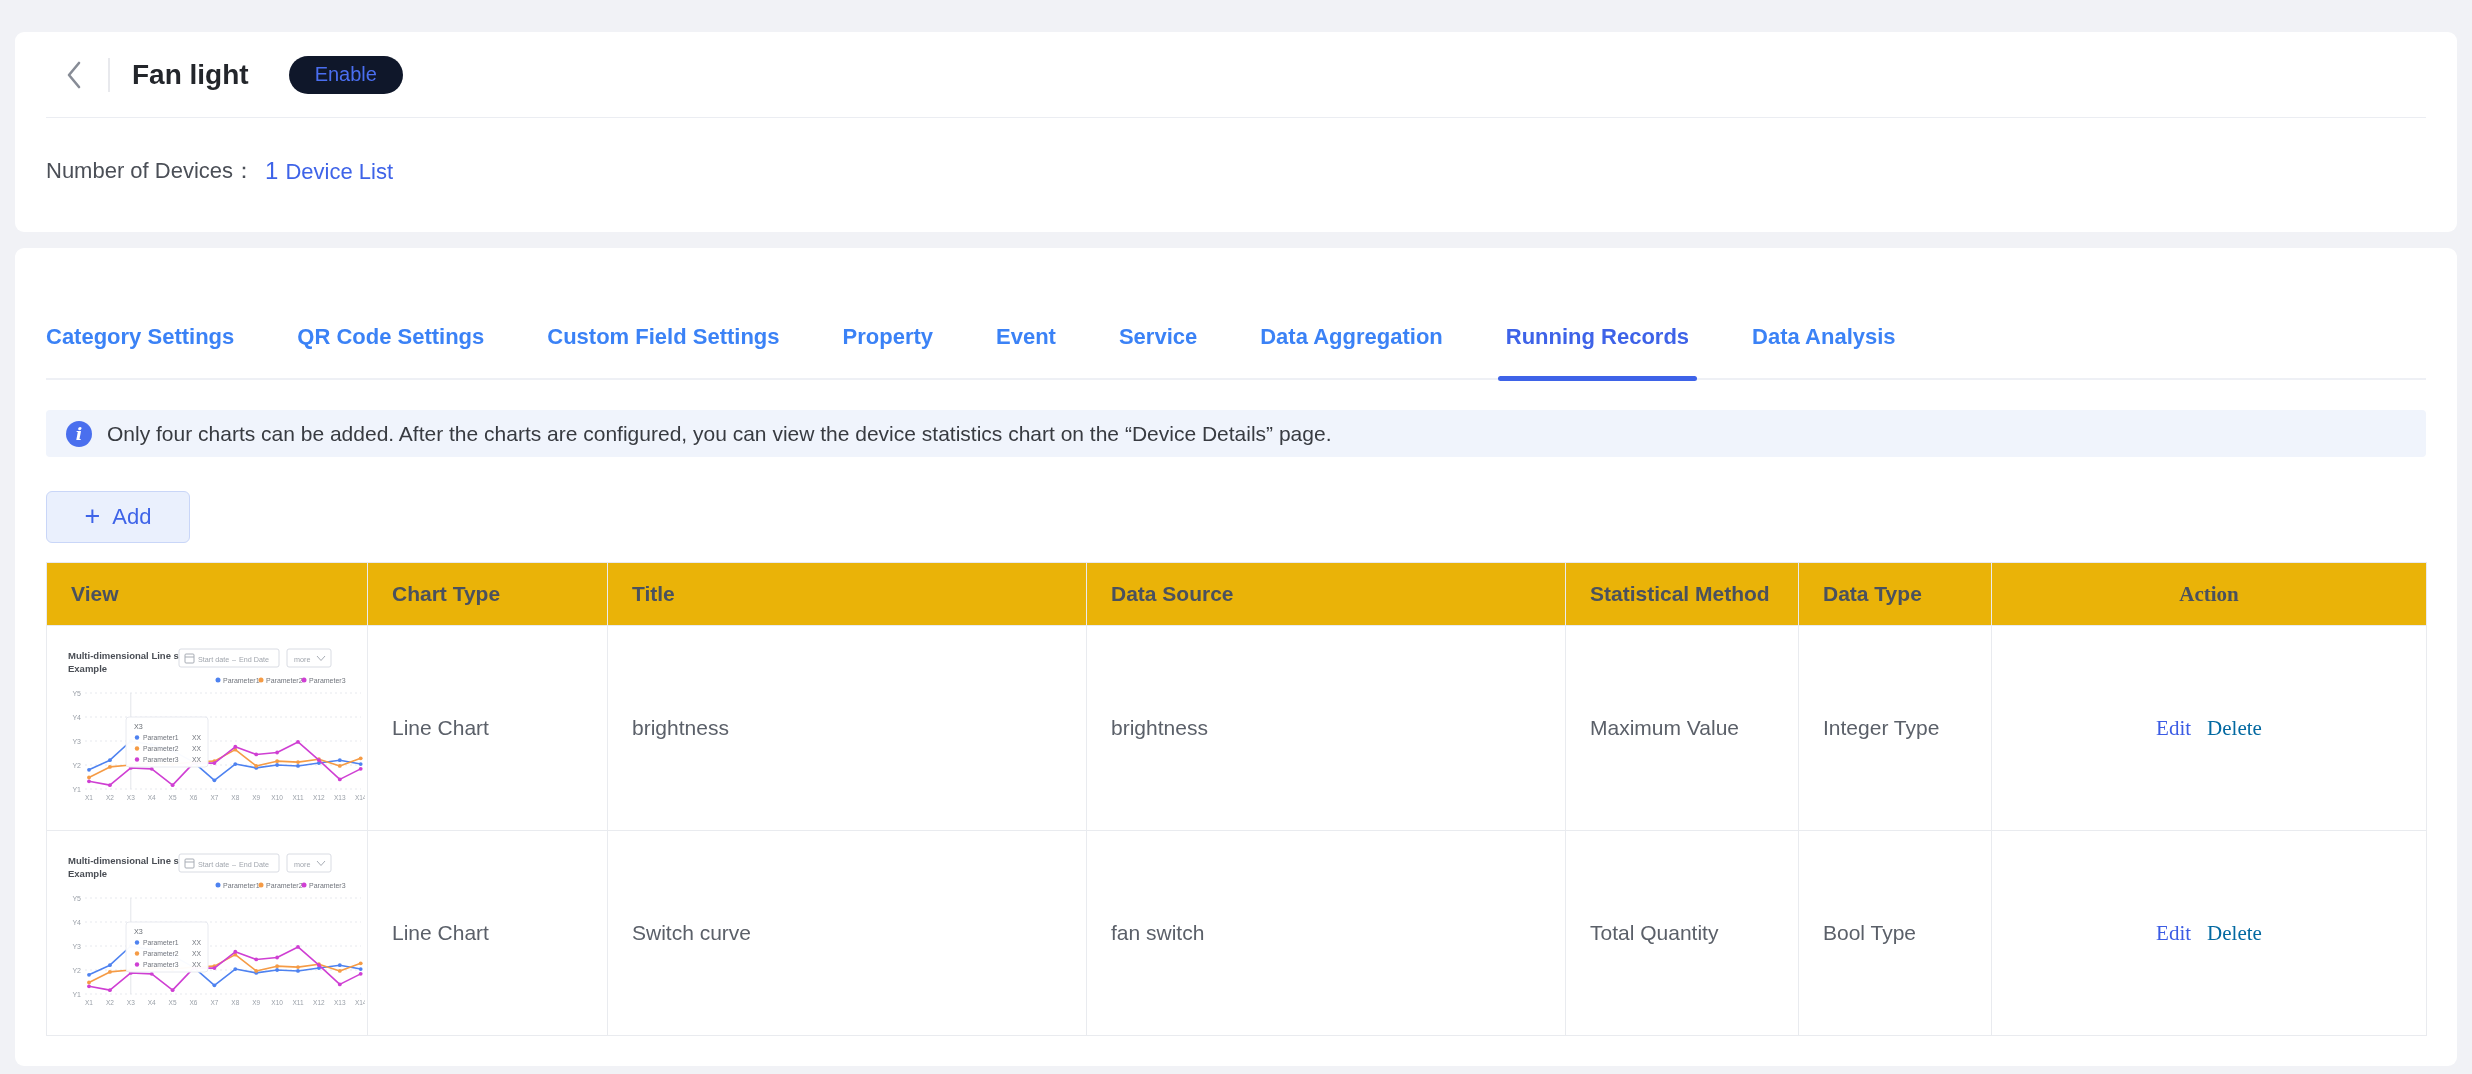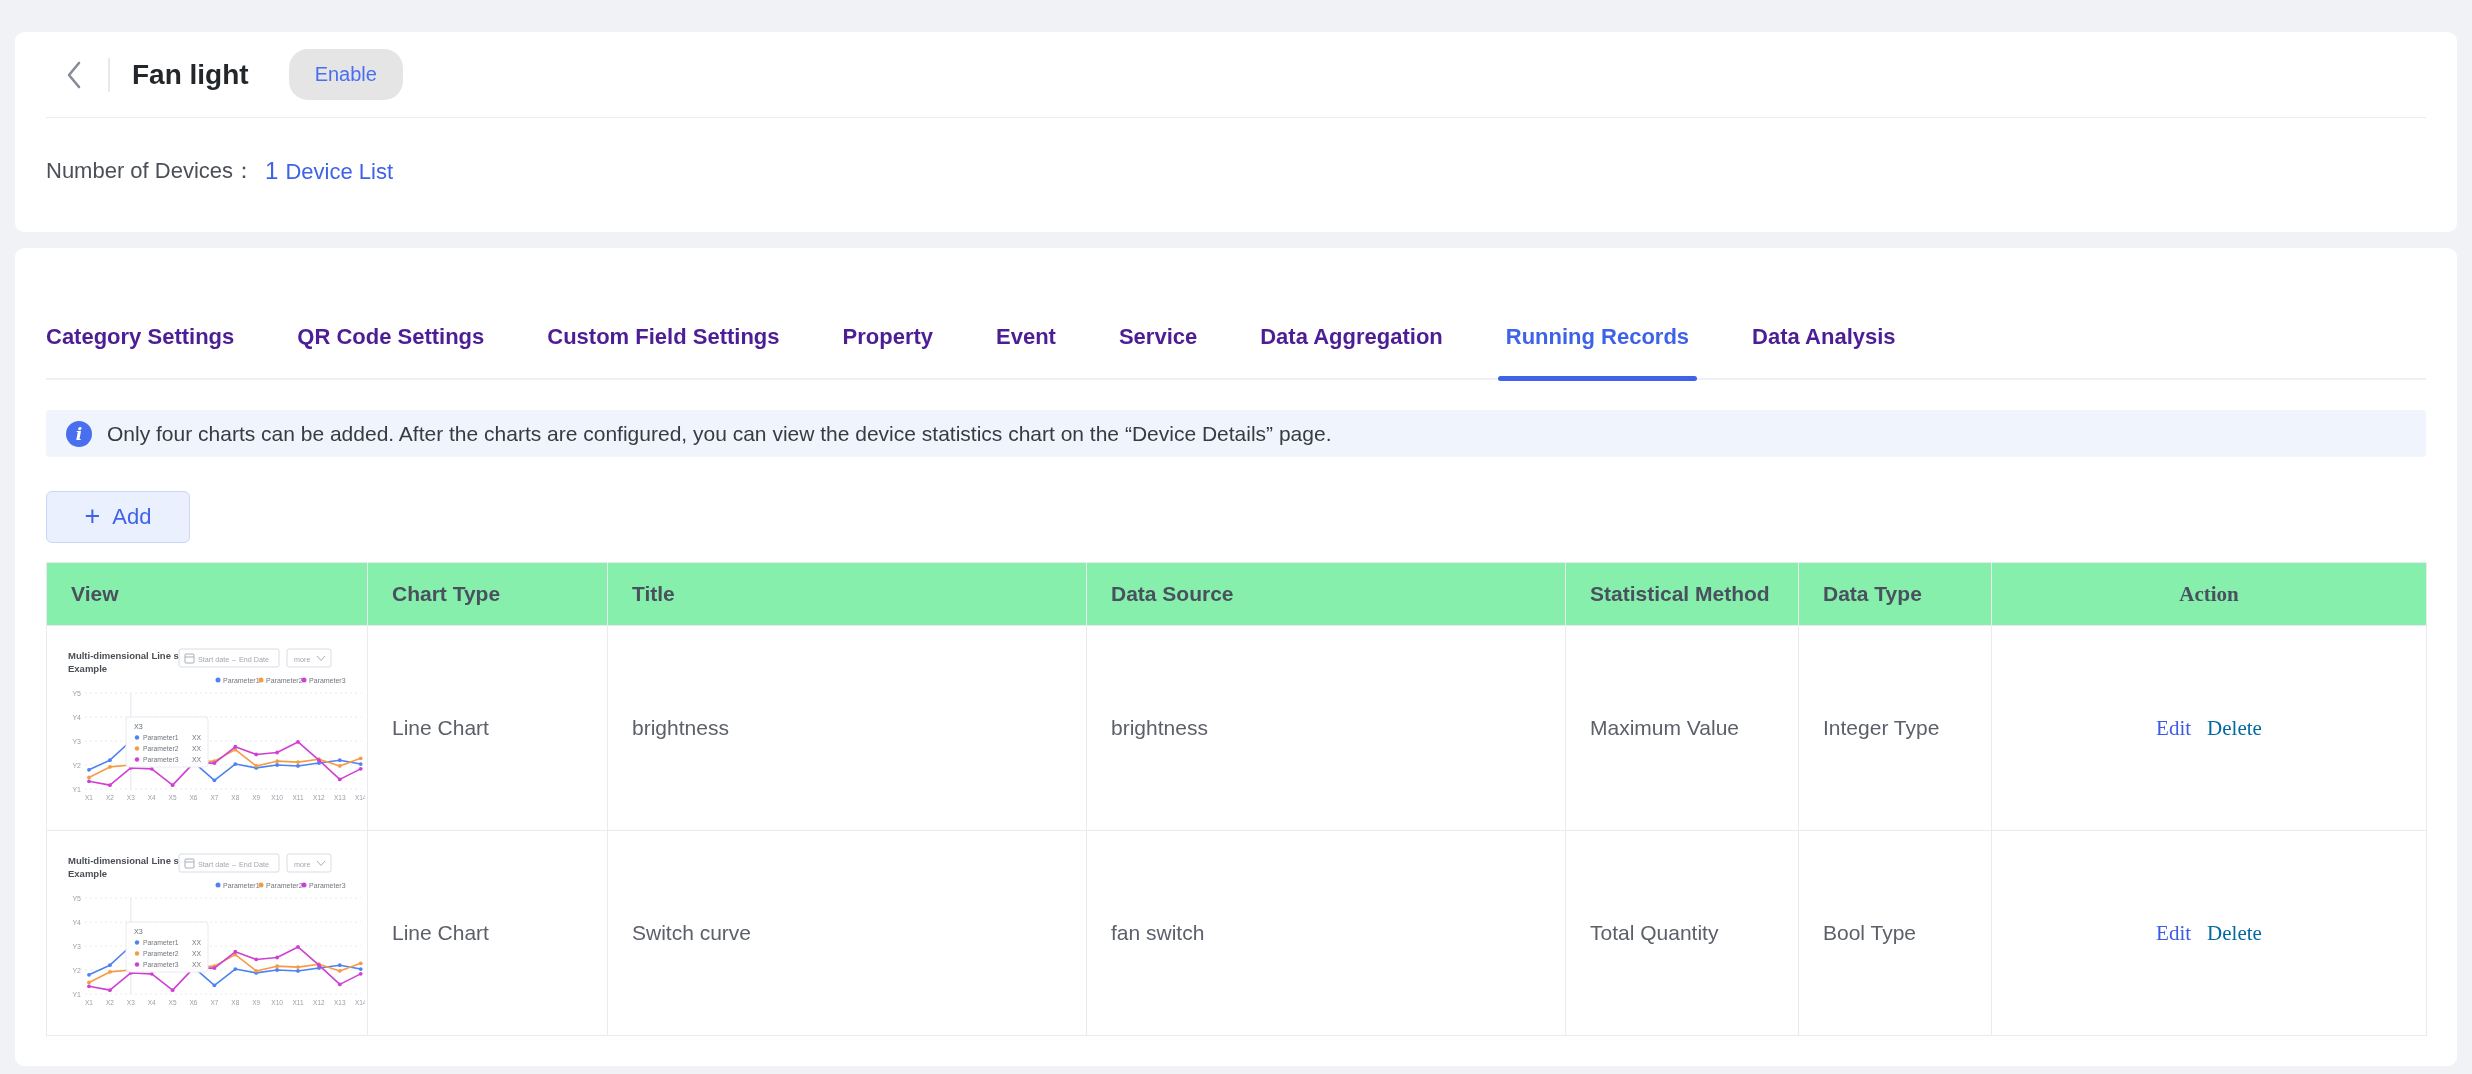--- a/index.html
+++ b/index.html
@@ -17,36 +17,36 @@
     display:flex; align-items:center;
     border-bottom:1px solid #ebedf2;
   }
   .back-btn {
     width:40px; height:40px; display:flex; align-items:center; justify-content:center;
     cursor:pointer; margin-left:8px; color:#878c96;
   }
   .v-divider { width:2px; height:34px; background:#e8e9ed; margin:0 22px 0 14px; }
   .page-title { font-size:28px; font-weight:600; color:#23262b; }
   .status-badge {
-    margin-left:40px; height:51px; padding:0 26px; border-radius:19px;
-    background:#e5e5e5; color:#4a6ef0; font-size:20px;
+    margin-left:40px; height:38px; padding:0 26px; border-radius:19px;
+    background:#0f172a; color:#4a6ef0; font-size:20px;
     display:inline-flex; align-items:center;
   }
   .devices-row { margin:0 31px; padding-top:38px; font-size:22px; color:#4b4f57; display:flex; align-items:center; }
   .devices-link { color:#3e63e8; cursor:pointer; margin-left:10px; display:inline-flex; align-items:baseline; }
   .devices-count { font-size:24px; margin-right:7px; }
   
   .main-card { margin:16px 15px 8px 15px; height:818px; padding:0 31px 30px 31px; }
   .tab-bar {
     display:flex; gap:63px; padding-top:56px;
     border-bottom:2px solid #eef0f5;
   }
   .tab {
     position:relative; padding:20px 0 28px 0;
-    font-size:22px; font-weight:700; color:#4c1d95; cursor:pointer; white-space:nowrap;
+    font-size:22px; font-weight:700; color:#3b82f6; cursor:pointer; white-space:nowrap;
   }
   .tab.active { color:#3e63e8; }
   .tab.active::after {
     content:""; position:absolute; left:-8px; right:-8px; bottom:-3px;
     height:5px; border-radius:3px; background:#3e63e8;
   }
   .info-banner {
     margin-top:30px; height:47px; background:#f0f4fc; border-radius:4px;
     display:flex; align-items:center; padding:0 20px; gap:15px;
     font-size:21px; color:#383b41;
@@ -63,21 +63,21 @@
     display:inline-flex; align-items:center; justify-content:center; gap:12px;
     font-family:"Liberation Sans", sans-serif;
   }
   .add-plus { font-size:27px; font-weight:400; line-height:1; position:relative; top:-1px; }
   
   table.records {
     margin-top:19px; width:2380px; table-layout:fixed; border-collapse:collapse;
   }
   .records th, .records td { border:1px solid #e9ebef; padding:0 24px; }
   .records th {
-    height:63px; background:#86efac; text-align:left;
+    height:63px; background:#eab308; text-align:left;
     font-size:21px; font-weight:700; color:#4a515e;
   }
   .records td { height:205px; font-size:21px; color:#5b6069; background:#fff; }
   .records th.center, .records td.center { text-align:center;font-family:Liberation Serif, serif; }
   .view-cell { padding:0 0 0 18px !important; }
   .thumb { width:300px; height:166px; overflow:hidden; cursor:pointer; }
   .action-links { display:inline-flex; gap:16px; }
   .edit-link { color:#3b5be4; cursor:pointer; }
   .delete-link { color:#0369a1; cursor:pointer; }
 </style>

